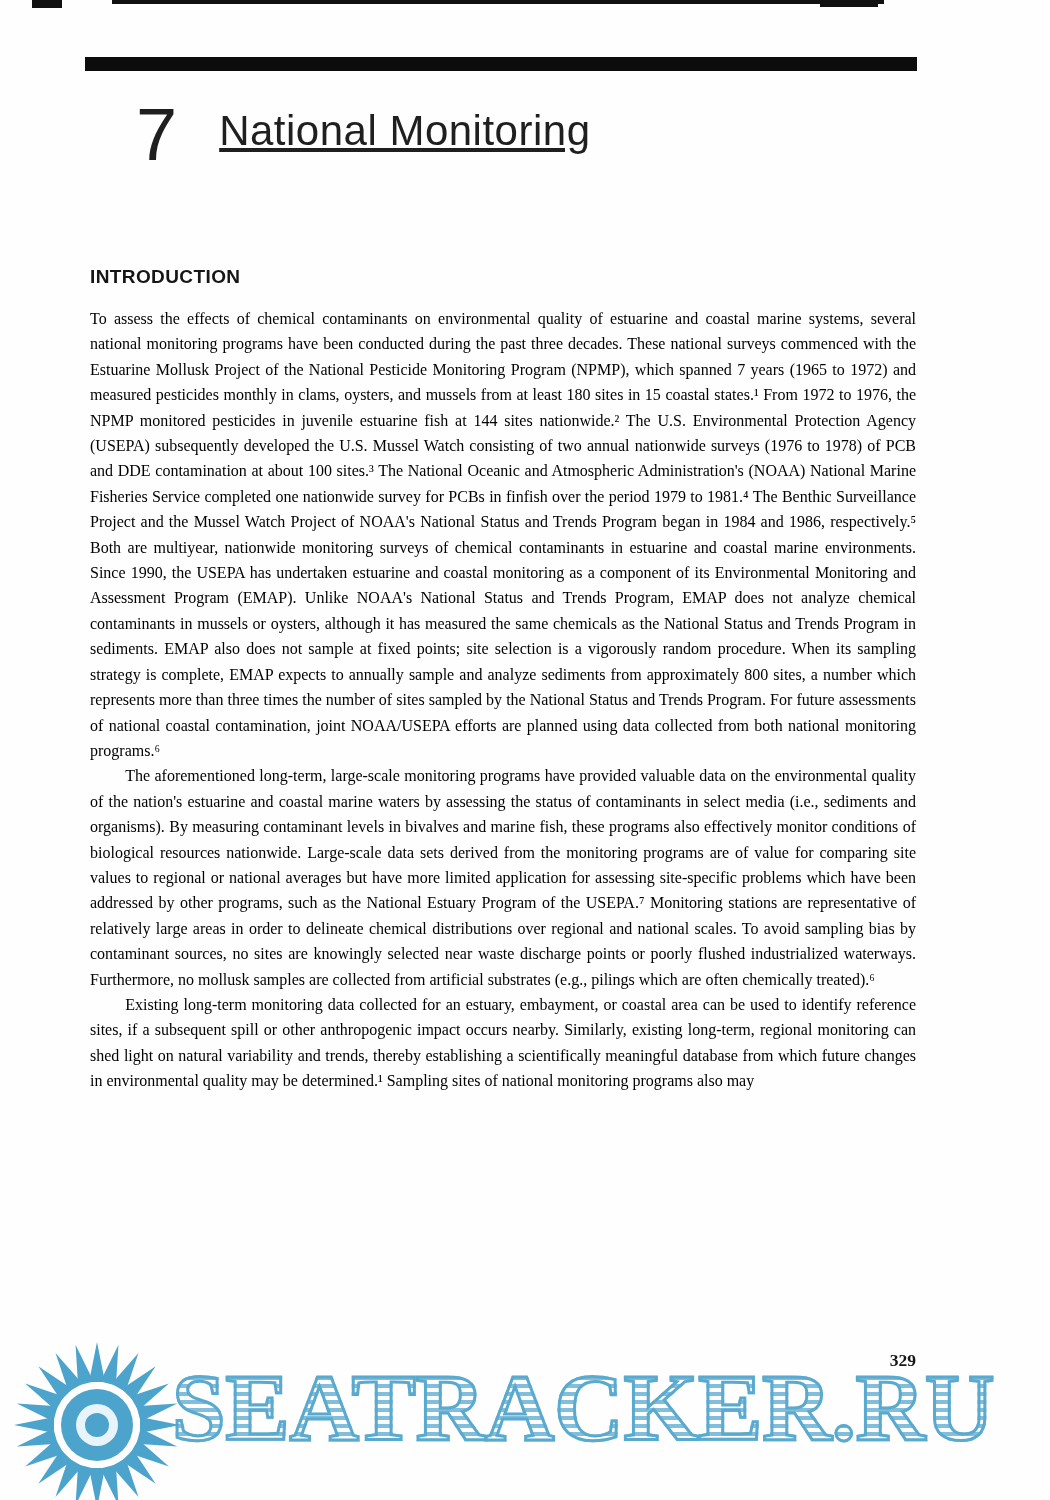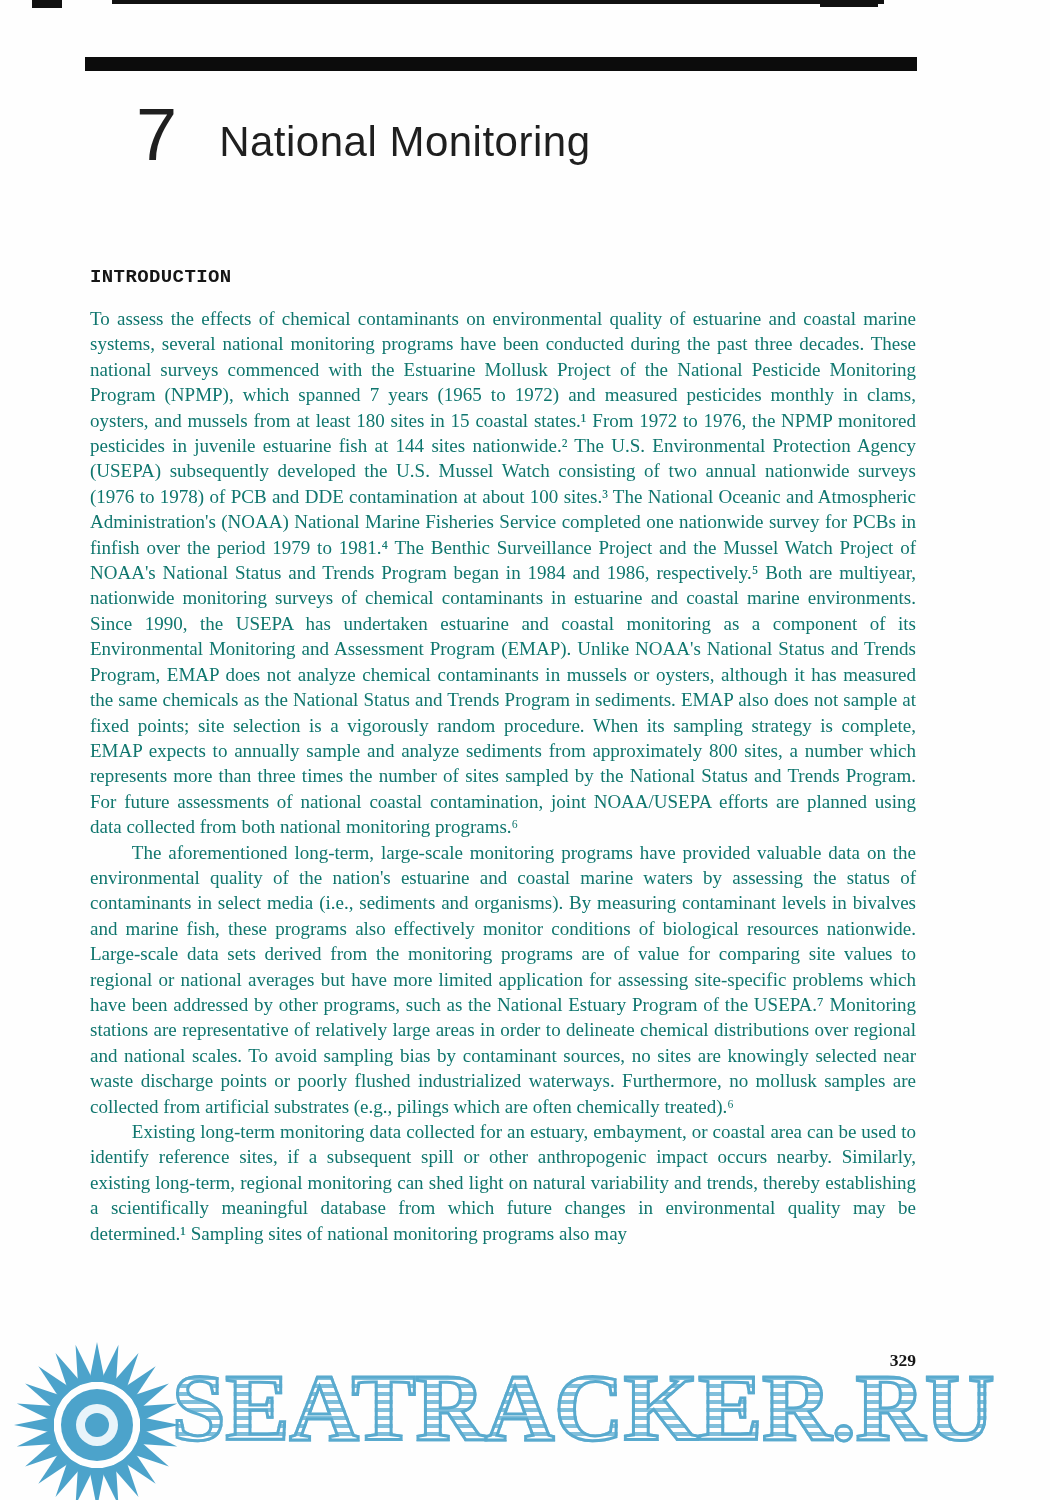--- a/index.html
+++ b/index.html
@@ -43,52 +43,53 @@
   }
   .chapter-number {
     font-family: "Liberation Sans", "DejaVu Sans", sans-serif;
     font-weight: 400;
     font-size: 74px;
     line-height: 1;
     color: #1f1f1f;
   }
   .chapter-title {
     margin-left: 42px;
-    margin-top: 12px;
+    margin-top: 1px;
     font-family: "Liberation Sans", "DejaVu Sans", sans-serif;
     font-weight: 400;
     font-size: 42px;
     line-height: 1.5;
     letter-spacing: 0.5px;
     color: #1f1f1f;
+    text-decoration: underline;
   }
 
   
   .section-heading {
     position: absolute;
     left: 90px;
     top: 266px;
     margin: 0;
-    font-family: Liberation Mono, monospace;
+    font-family: Liberation Sans, sans-serif;
     font-weight: 700;
     font-size: 19px;
     letter-spacing: 0.4px;
     color: #161616;
   }
 
   
   .body-text {
     position: absolute;
     left: 90px;
     top: 306px;
     width: 826px;
-    font-size: 19px;
+    font-size: 16px;
     line-height: 25.4px;
     text-align: justify;
-    color: #0f766e;
+    color: #000000;
   }
   .body-text p { margin: 0; }
   .para-indent { text-indent: 2.2em; font-family: Liberation Serif, serif; }
 
   
   .page-number {
     position: absolute;
     right: 134px;
     top: 1350px;
     font-weight: 700;

